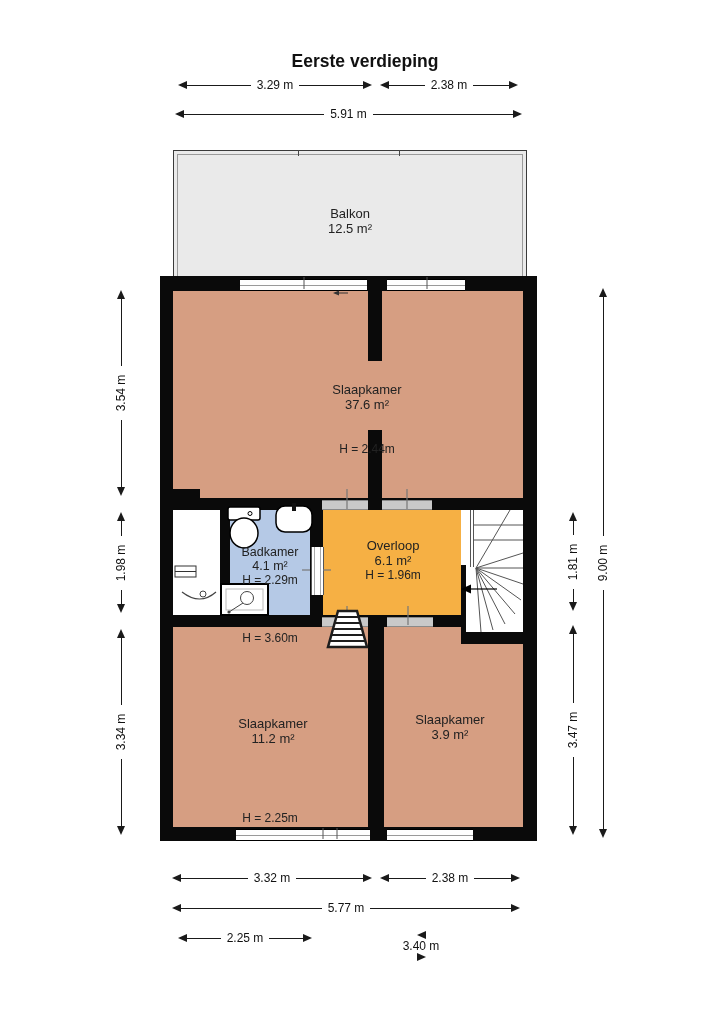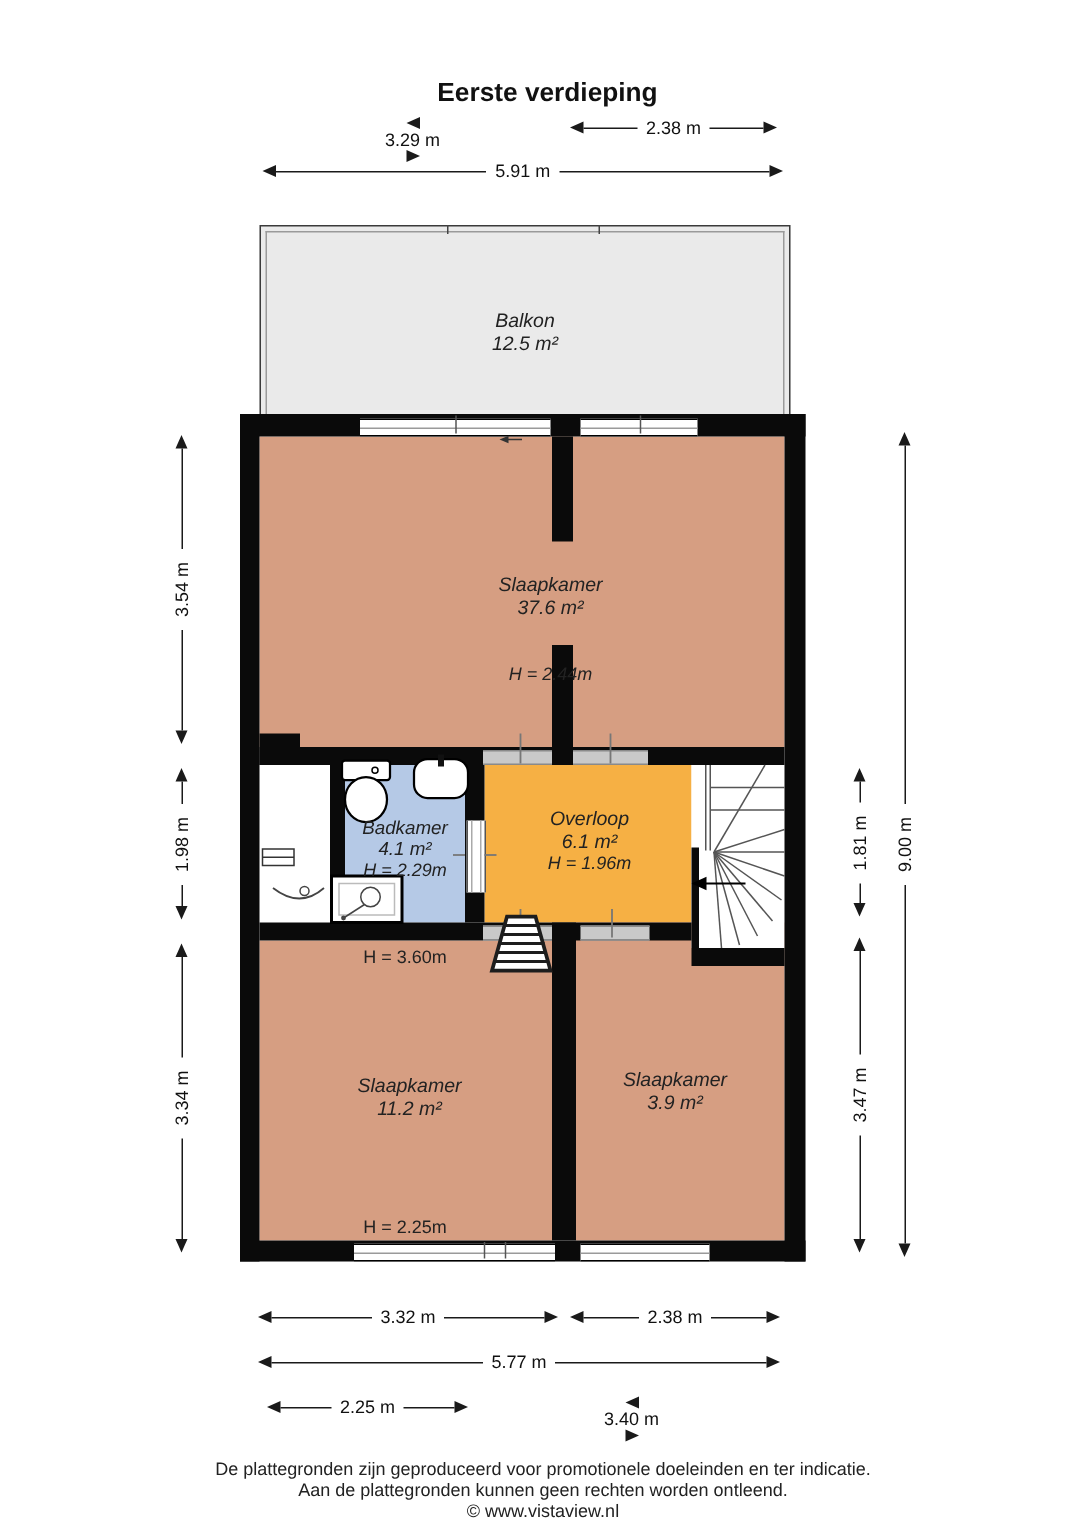--- a/index.html
+++ b/index.html
@@ -18,21 +18,21 @@
   .balcony-inner{position:absolute;left:3px;right:3px;top:3px;bottom:0;
                  border-top:1px solid #9a9a9a;border-left:1px solid #9a9a9a;border-right:1px solid #9a9a9a;}
   .btick{position:absolute;width:1px;height:6px;background:#444;top:-1px;}
   .window{position:absolute;height:10px;background:#fff;border-top:1.5px solid #000;border-bottom:1.5px solid #000;}
   .wline{position:absolute;left:0;right:0;top:50%;border-top:1px solid #9a9a9a;}
   .opening{position:absolute;height:8px;background:#c9c9c9;border-top:1px solid #8a8a8a;border-bottom:1px solid #8a8a8a;}
   .doorv{position:absolute;background:#fff;border-left:1px solid #555;border-right:1px solid #555;}
   .doorv .dv1{position:absolute;top:0;bottom:0;left:2px;border-left:1px solid #aaa;}
   .doorv .dv2{position:absolute;top:0;bottom:0;right:2px;border-right:1px solid #aaa;}
   
-  .room-label{position:absolute;text-align:center;color:#222;font-style:italic;}
+  .room-label{position:absolute;text-align:center;color:#222;}
   .rl-name{display:block;font-size:13px;line-height:15px;}
   .rl-area{display:block;font-size:13px;line-height:15px;}
   .rl-h{display:block;font-size:12px;line-height:14px;}
   .gap{margin-top:30px;}
   .hlabel{position:absolute;text-align:center;font-size:12px;color:#222;}
   
   .dim-h{position:absolute;display:flex;align-items:center;height:14px;}
   .dim-v{position:absolute;display:flex;flex-direction:column;align-items:center;width:14px;}
   .hline{flex:1;height:1px;background:#1a1a1a;}
   .vline{flex:1;width:1px;background:#1a1a1a;}
@@ -49,21 +49,21 @@
 </style>
 </head>
 <body>
 
 <div id="canvas">
 
   <div class="title" style="left:165px;top:9px;width:400px;">
     <span style="display:block">Eerste verdieping</span>
   </div>
 
-  <div class="dim-h" style="left:178px;top:78px;width:194px;flex-direction:column;">
+  <div class="dim-h" style="left:178px;top:78px;width:194px;">
     <span class="arr-l"></span>
       <span class="hline"></span>
     <span class="dlabel">3.29 m</span>
     <span class="hline"></span>
       <span class="arr-r"></span>
   </div>
   <div class="dim-h" style="left:380px;top:78px;width:138px;">
     <span class="arr-l"></span>
       <span class="hline"></span>
     <span class="dlabel">2.38 m</span>
@@ -329,19 +329,14 @@
       <span class="arr-r"></span>
   </div>
   <div class="dim-h" style="left:322px;top:931px;width:198px;flex-direction:column;">
     <span class="arr-l"></span>
       <span class="hline"></span>
     <span class="dlabel">3.40 m</span>
     <span class="hline"></span>
       <span class="arr-r"></span>
   </div>
 
-  <div class="footer" style="top:972px;">
-    <span style="display:block">De plattegronden zijn geproduceerd voor promotionele doeleinden en ter indicatie.</span>
-    <span style="display:block">Aan de plattegronden kunnen geen rechten worden ontleend.</span>
-    <span style="display:block">© www.vistaview.nl</span>
-  </div>
 
 </div>
 
 </body></html>

